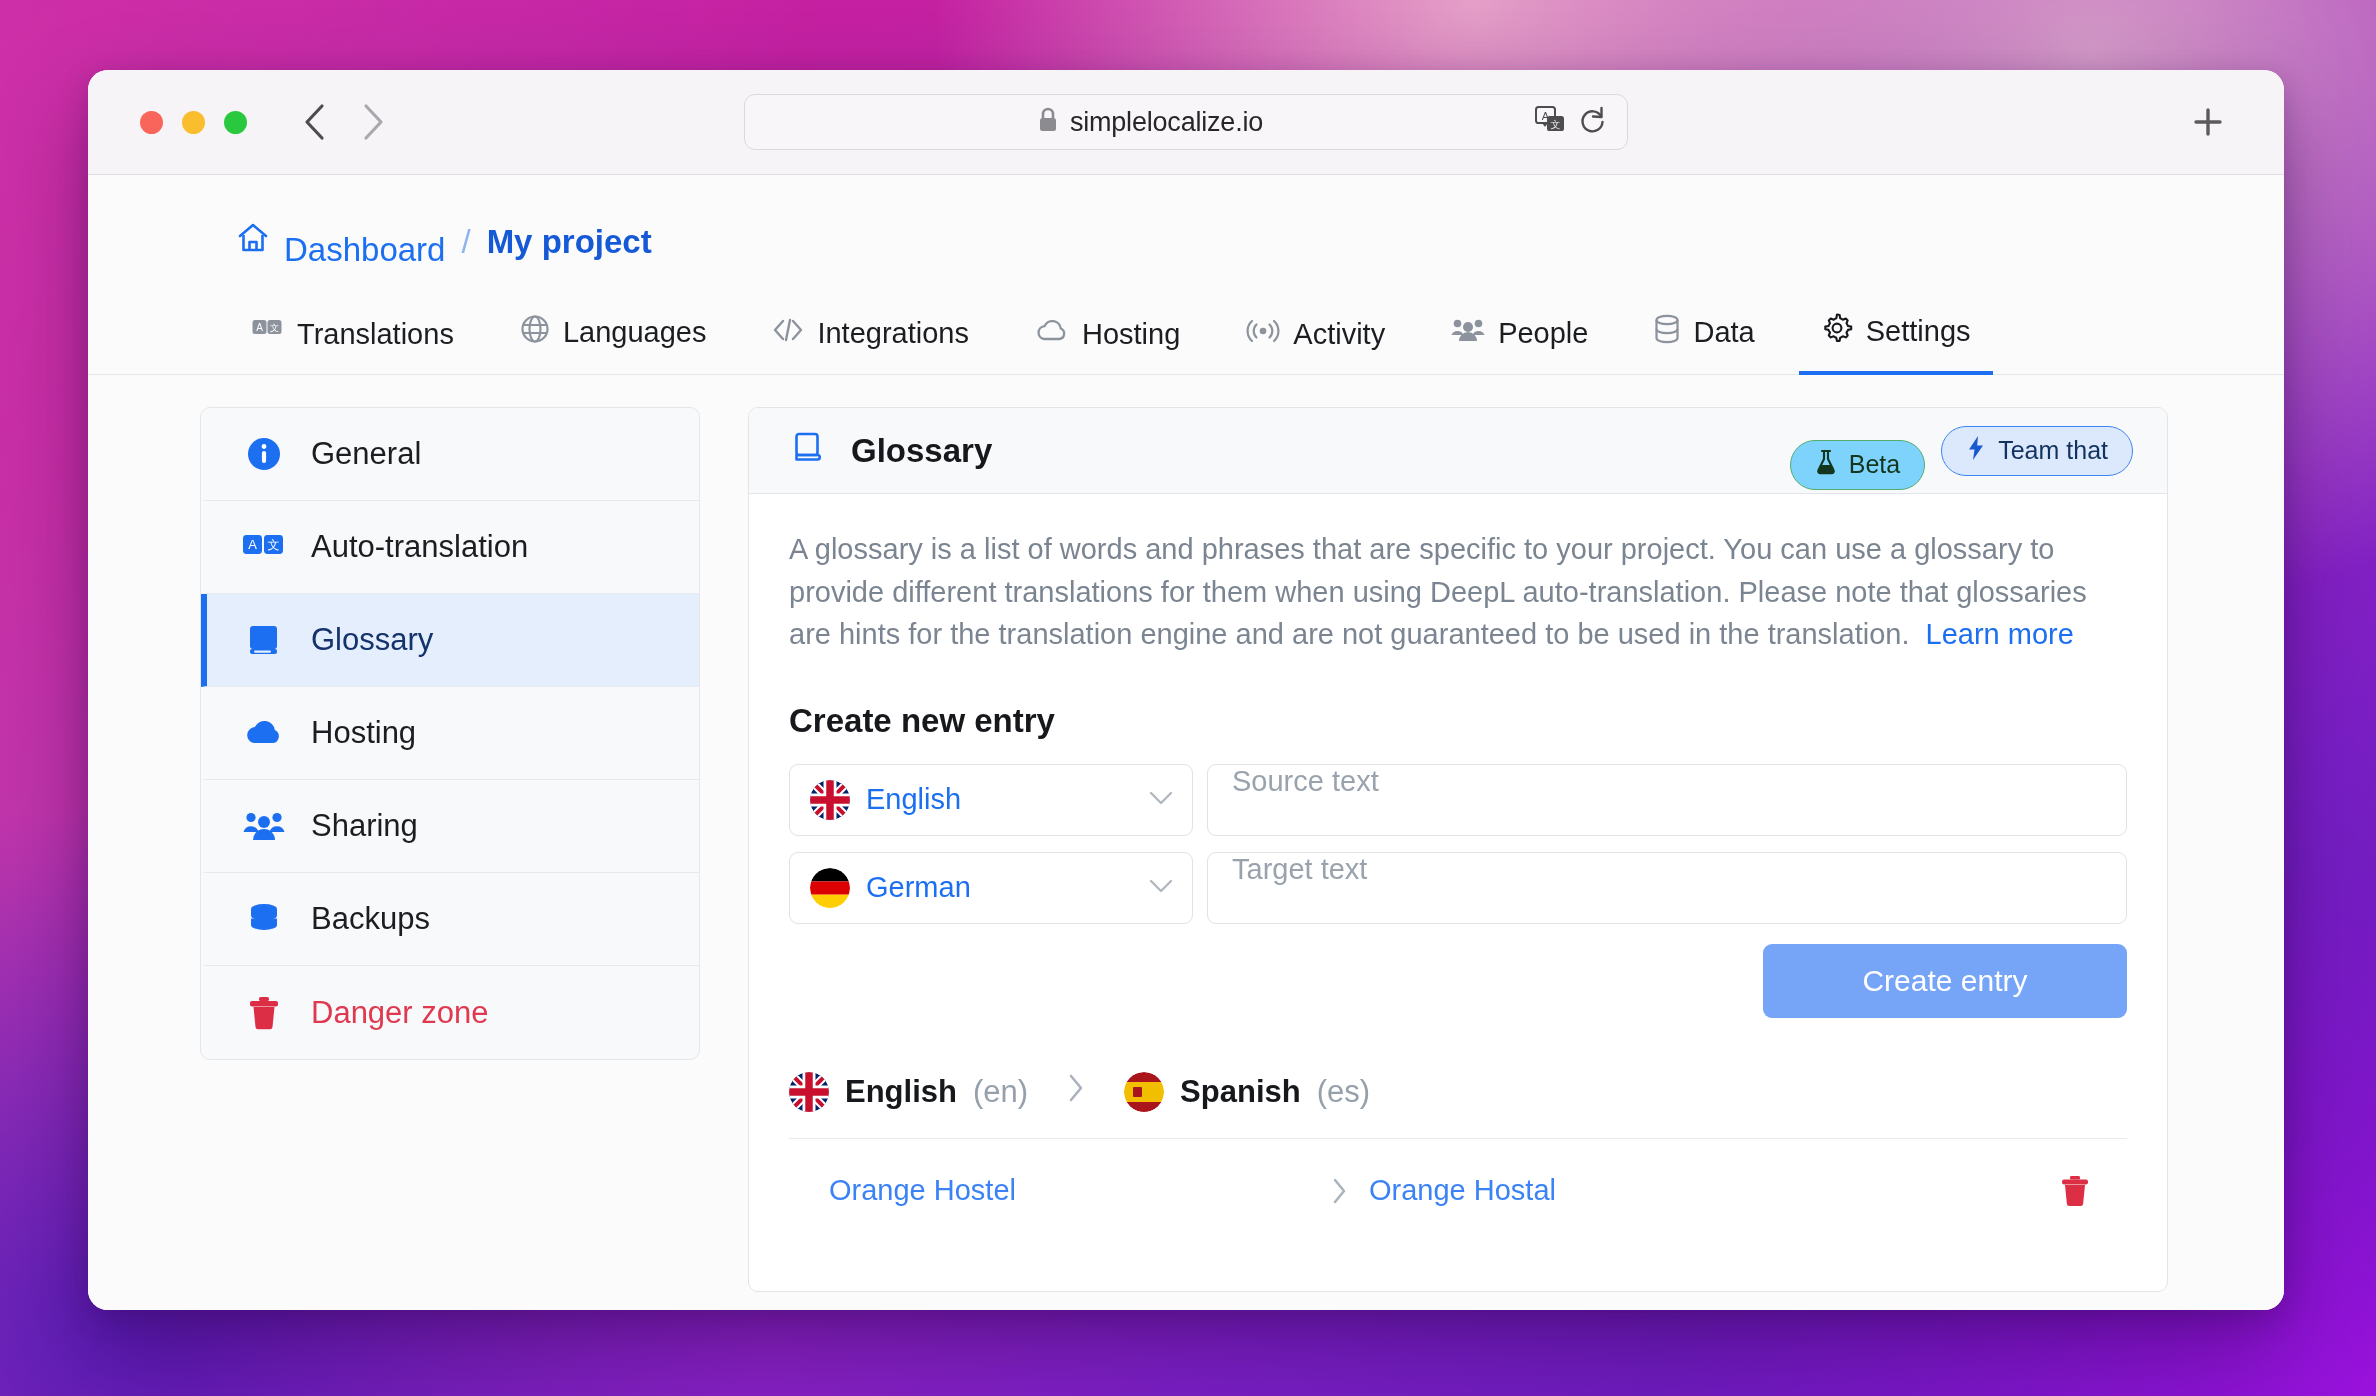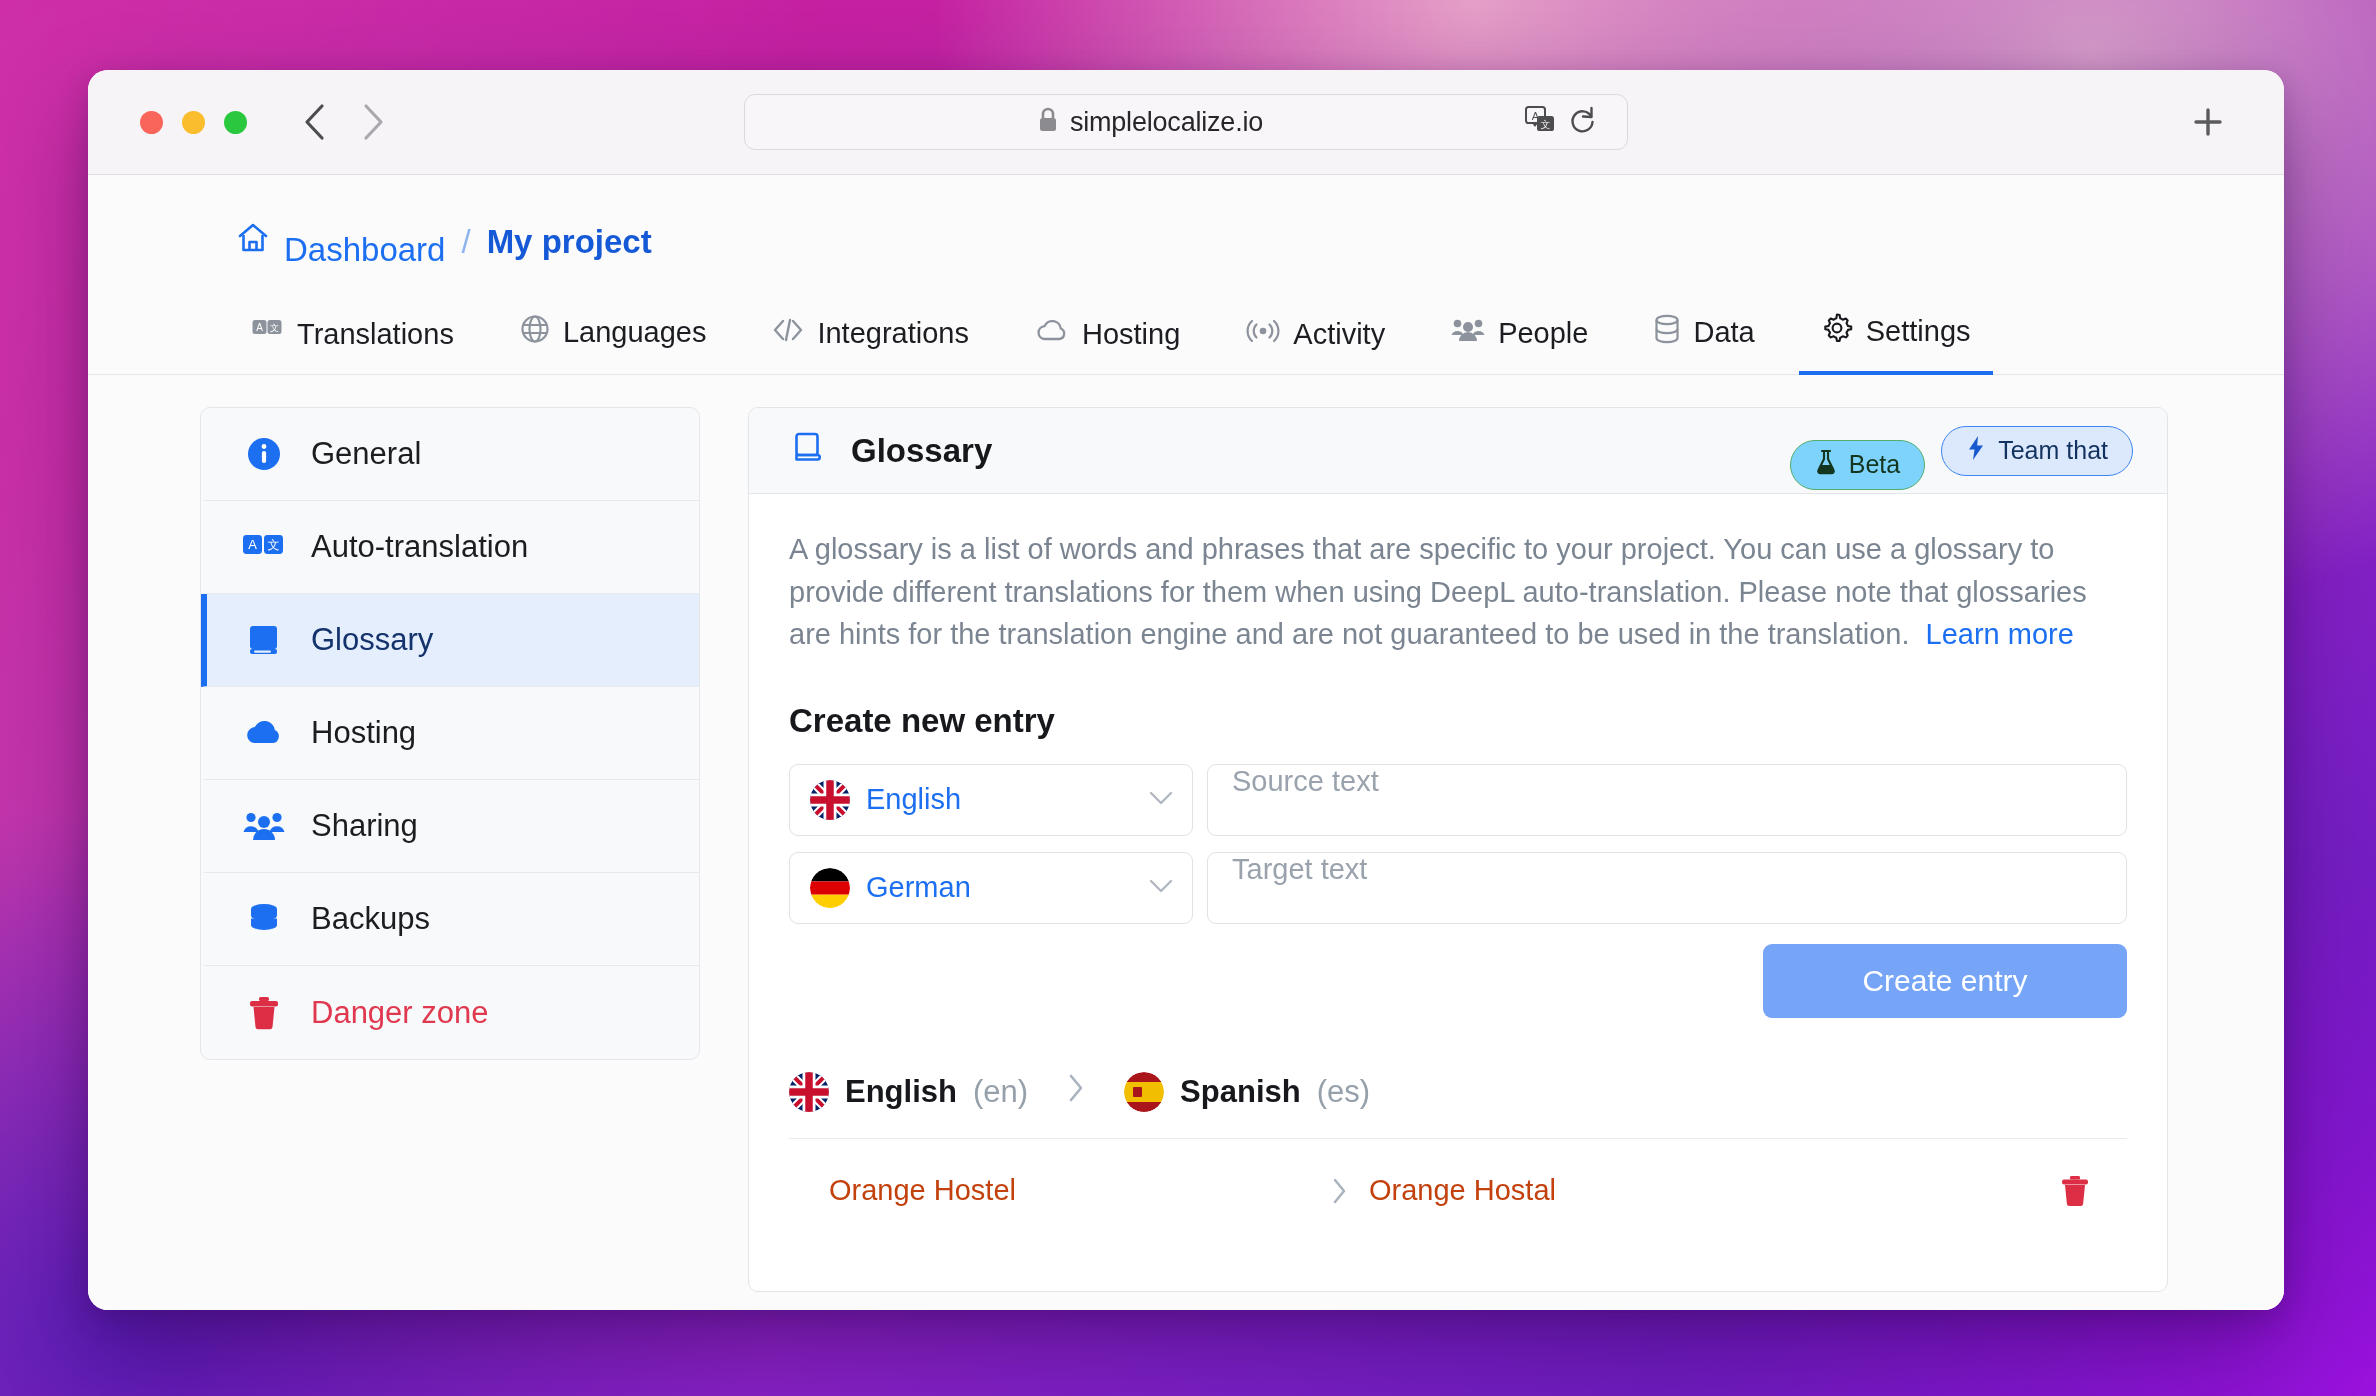--- a/index.html
+++ b/index.html
@@ -58,21 +58,21 @@
   .navbtn { width: 30px; height: 42px; display: flex; align-items: center; justify-content: center; }
 
   .urlbar {
     position: absolute;
     left: 50%; transform: translateX(-50%);
     width: 884px; height: 56px;
     background: #f9f6f9;
     border: 1px solid #ddd7de;
     border-radius: 11px;
     display: flex; align-items: center;
-    padding: 0 30px;
+    padding: 0 20px;
   }
   .url-center {
     flex: 1; display: flex; align-items: center; justify-content: center; gap: 11px;
   }
   .url-text { font-size: 27px; color: #28262a; letter-spacing: -0.2px; }
   .url-right { display: flex; align-items: center; gap: 14px; }
 
   .plusbtn {
     position: absolute; right: 56px; top: 50%; transform: translateY(-50%);
     width: 40px; height: 40px; display: flex; align-items: center; justify-content: center;
@@ -221,21 +221,21 @@
   }
   .pair-lang { display: flex; align-items: center; gap: 16px; }
   .pair-name { font-weight: 700; color: #16181c; }
   .pair-code { color: #96a0ab; font-weight: 400; }
   .pair-arrow { margin: 0 18px; }
 
   .entry-row {
     display: flex; align-items: center;
     height: 104px;
     font-size: 29px;
-    color: #c2410c;
+    color: #3b82f6;
     padding: 0 10px 0 40px;
   }
   .entry-source { width: 480px; }
   .entry-arrow { width: 60px; display: flex; justify-content: center; }
   .entry-target { flex: 1; }
   .entry-del { width: 60px; display: flex; justify-content: center; margin-right: 12px; }
 </style>
 </head>
 <body>
 

